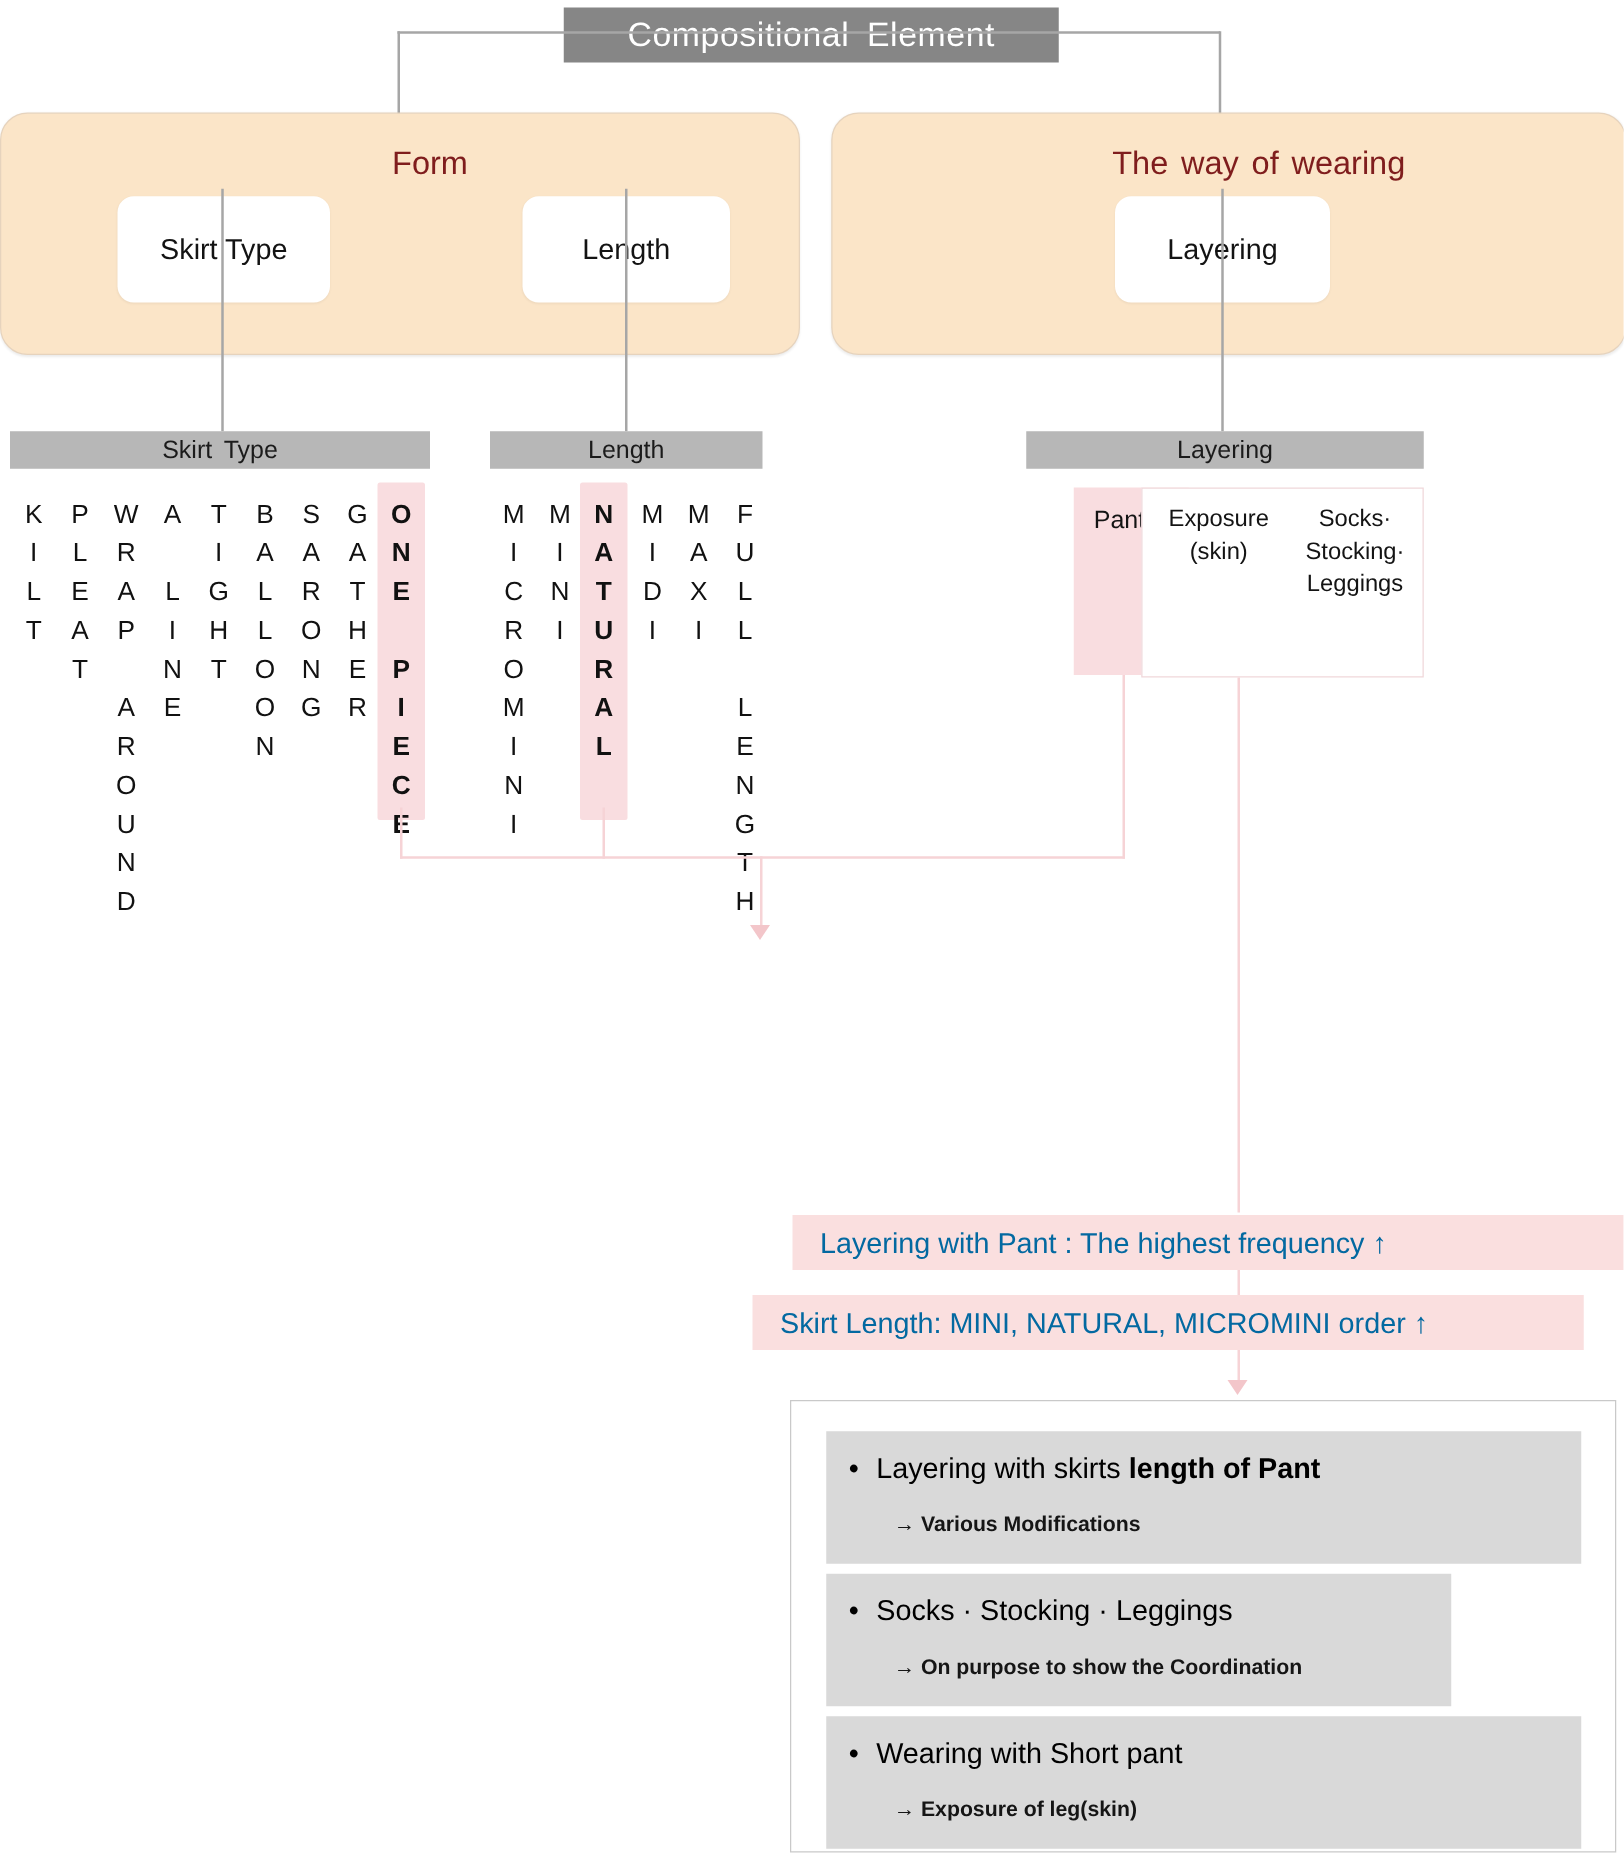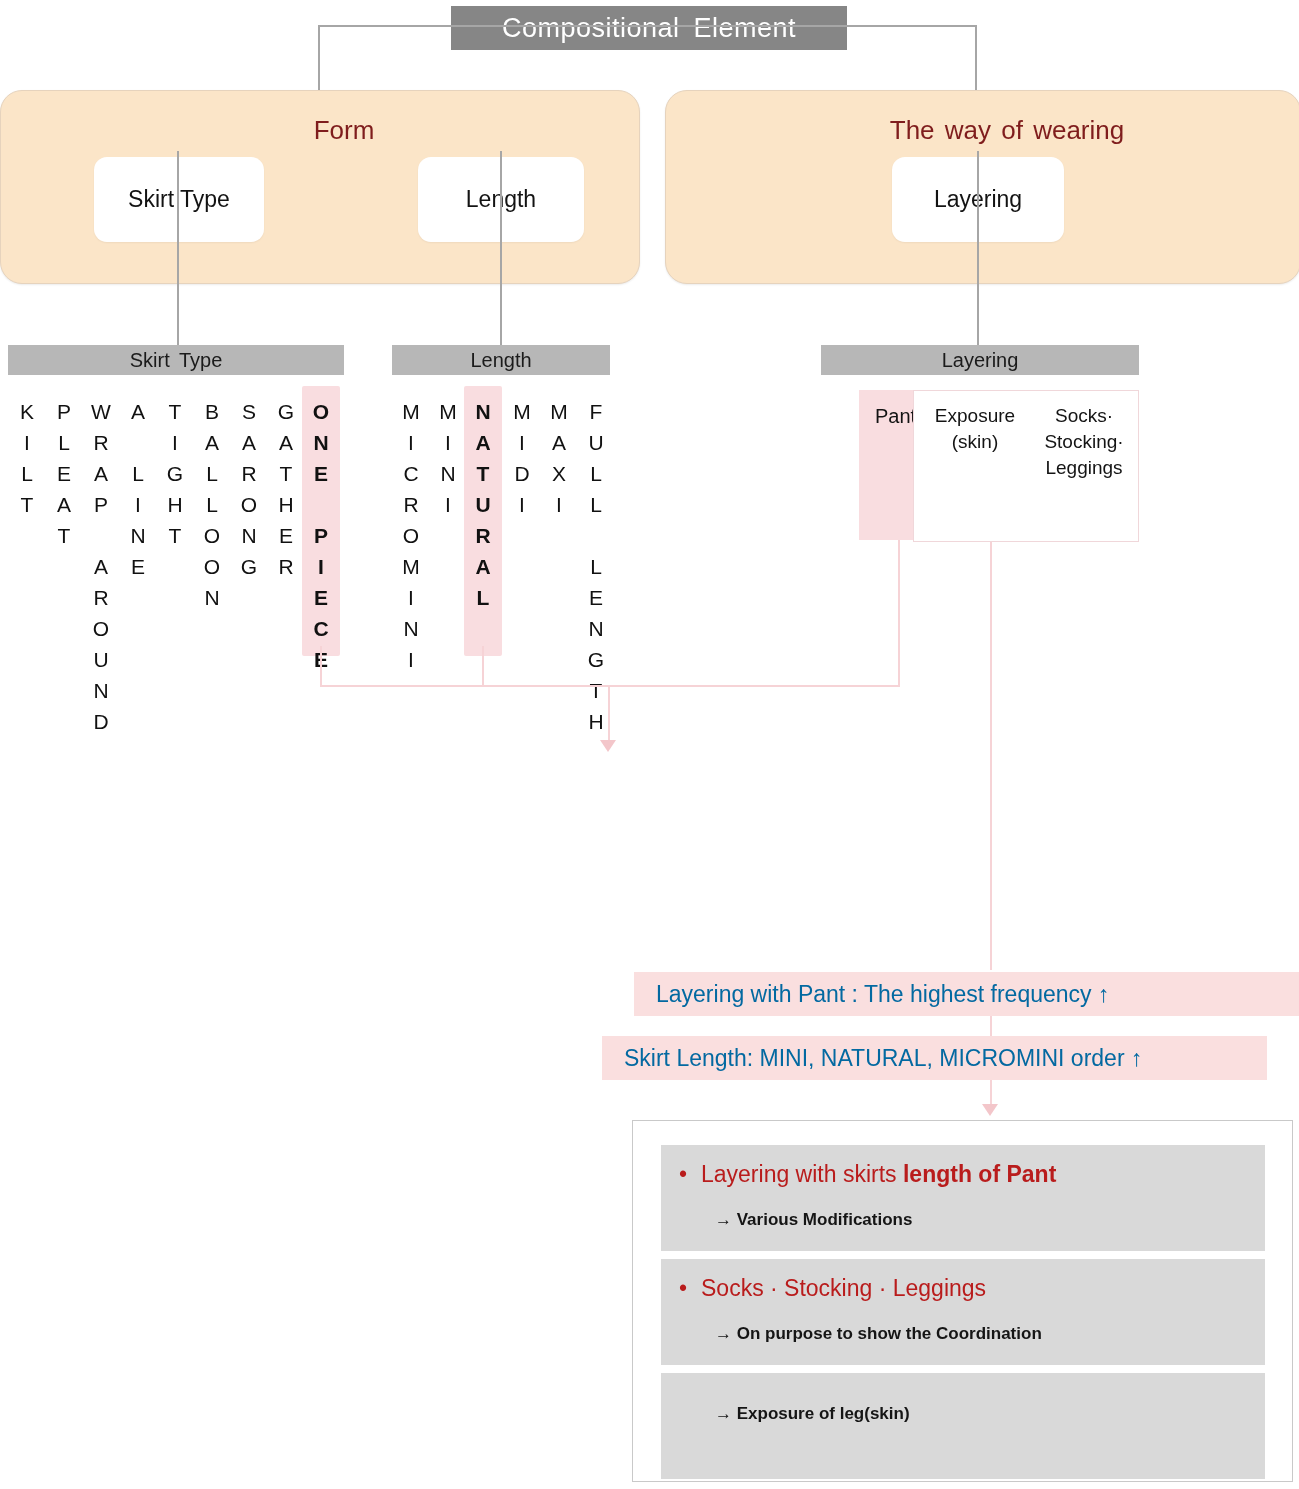--- a/index.html
+++ b/index.html
@@ -151,21 +151,21 @@
   }
   .gbullet{
     position:absolute;
     background:#d9d9d9;
     box-sizing:border-box;
     padding:12px 0 0 18px;
   }
   .gbullet .l1{
     font-size:23px;
     line-height:34px;
-    color:#b91c1c;
+    color:#000000;
     white-space:nowrap;
   }
   .gbullet .l2{
     font-size:17px;
     line-height:34px;
     color:#151515;
     font-weight:bold;
     padding-left:36px;
     white-space:nowrap;
     margin-top:12px;
@@ -365,26 +365,29 @@
 
   <div class="abs outer-panel" style="left:632px;top:1120px;width:661px;height:362px;">
 
     <div class="gbullet" style="left:28px;top:24px;width:604px;height:106px;">
       <div class="l1">
         <span class="dot">•</span><span>Layering with skirts </span><span class="b">length of Pant</span>
       </div>
       <div class="l2">→ Various Modifications</div>
     </div>
 
-    <div class="gbullet" style="left:28px;top:138px;width:604px;height:106px;">
+    <div class="gbullet" style="left:28px;top:138px;width:500px;height:106px;">
       <div class="l1">
         <span class="dot">•</span><span>Socks · Stocking · Leggings</span><span class="b"></span>
       </div>
       <div class="l2">→ On purpose to show the Coordination</div>
     </div>
 
     <div class="gbullet" style="left:28px;top:252px;width:604px;height:106px;">
+      <div class="l1">
+        <span class="dot">•</span><span>Wearing with Short pant</span><span class="b"></span>
+      </div>
       <div class="l2">→ Exposure of leg(skin)</div>
     </div>
 
   </div>
 
 </div>
 
 </body></html>

